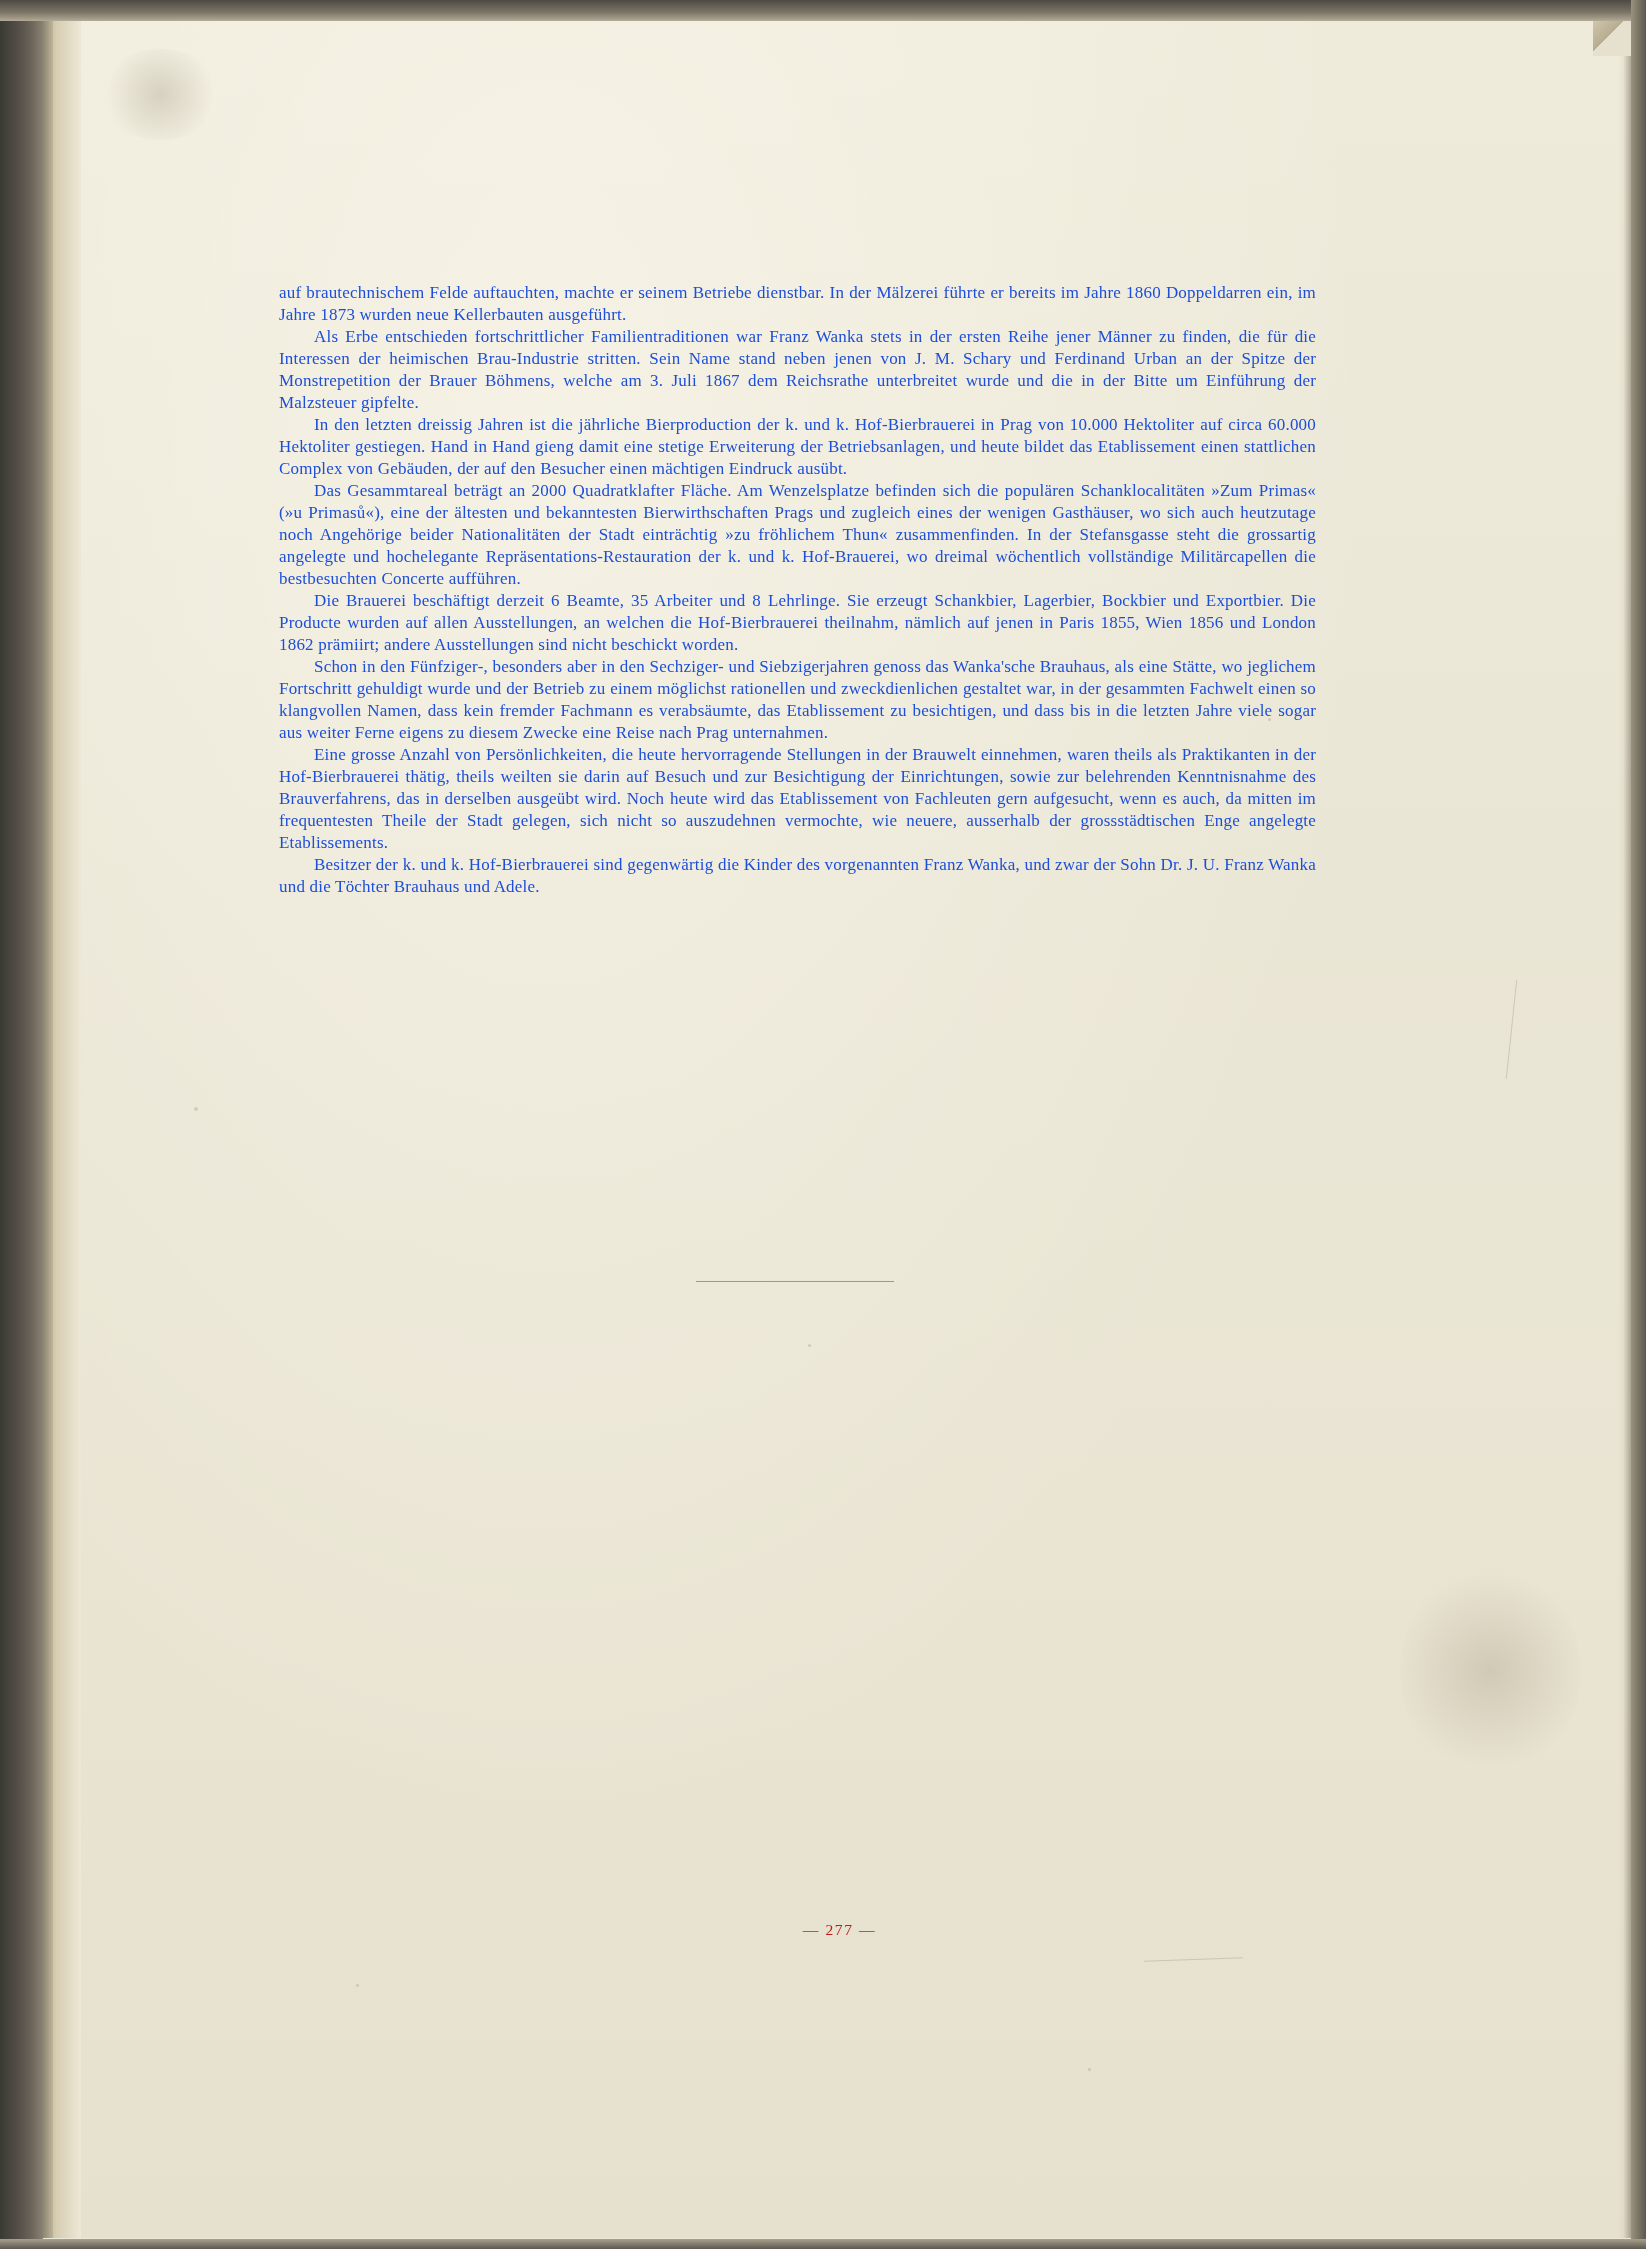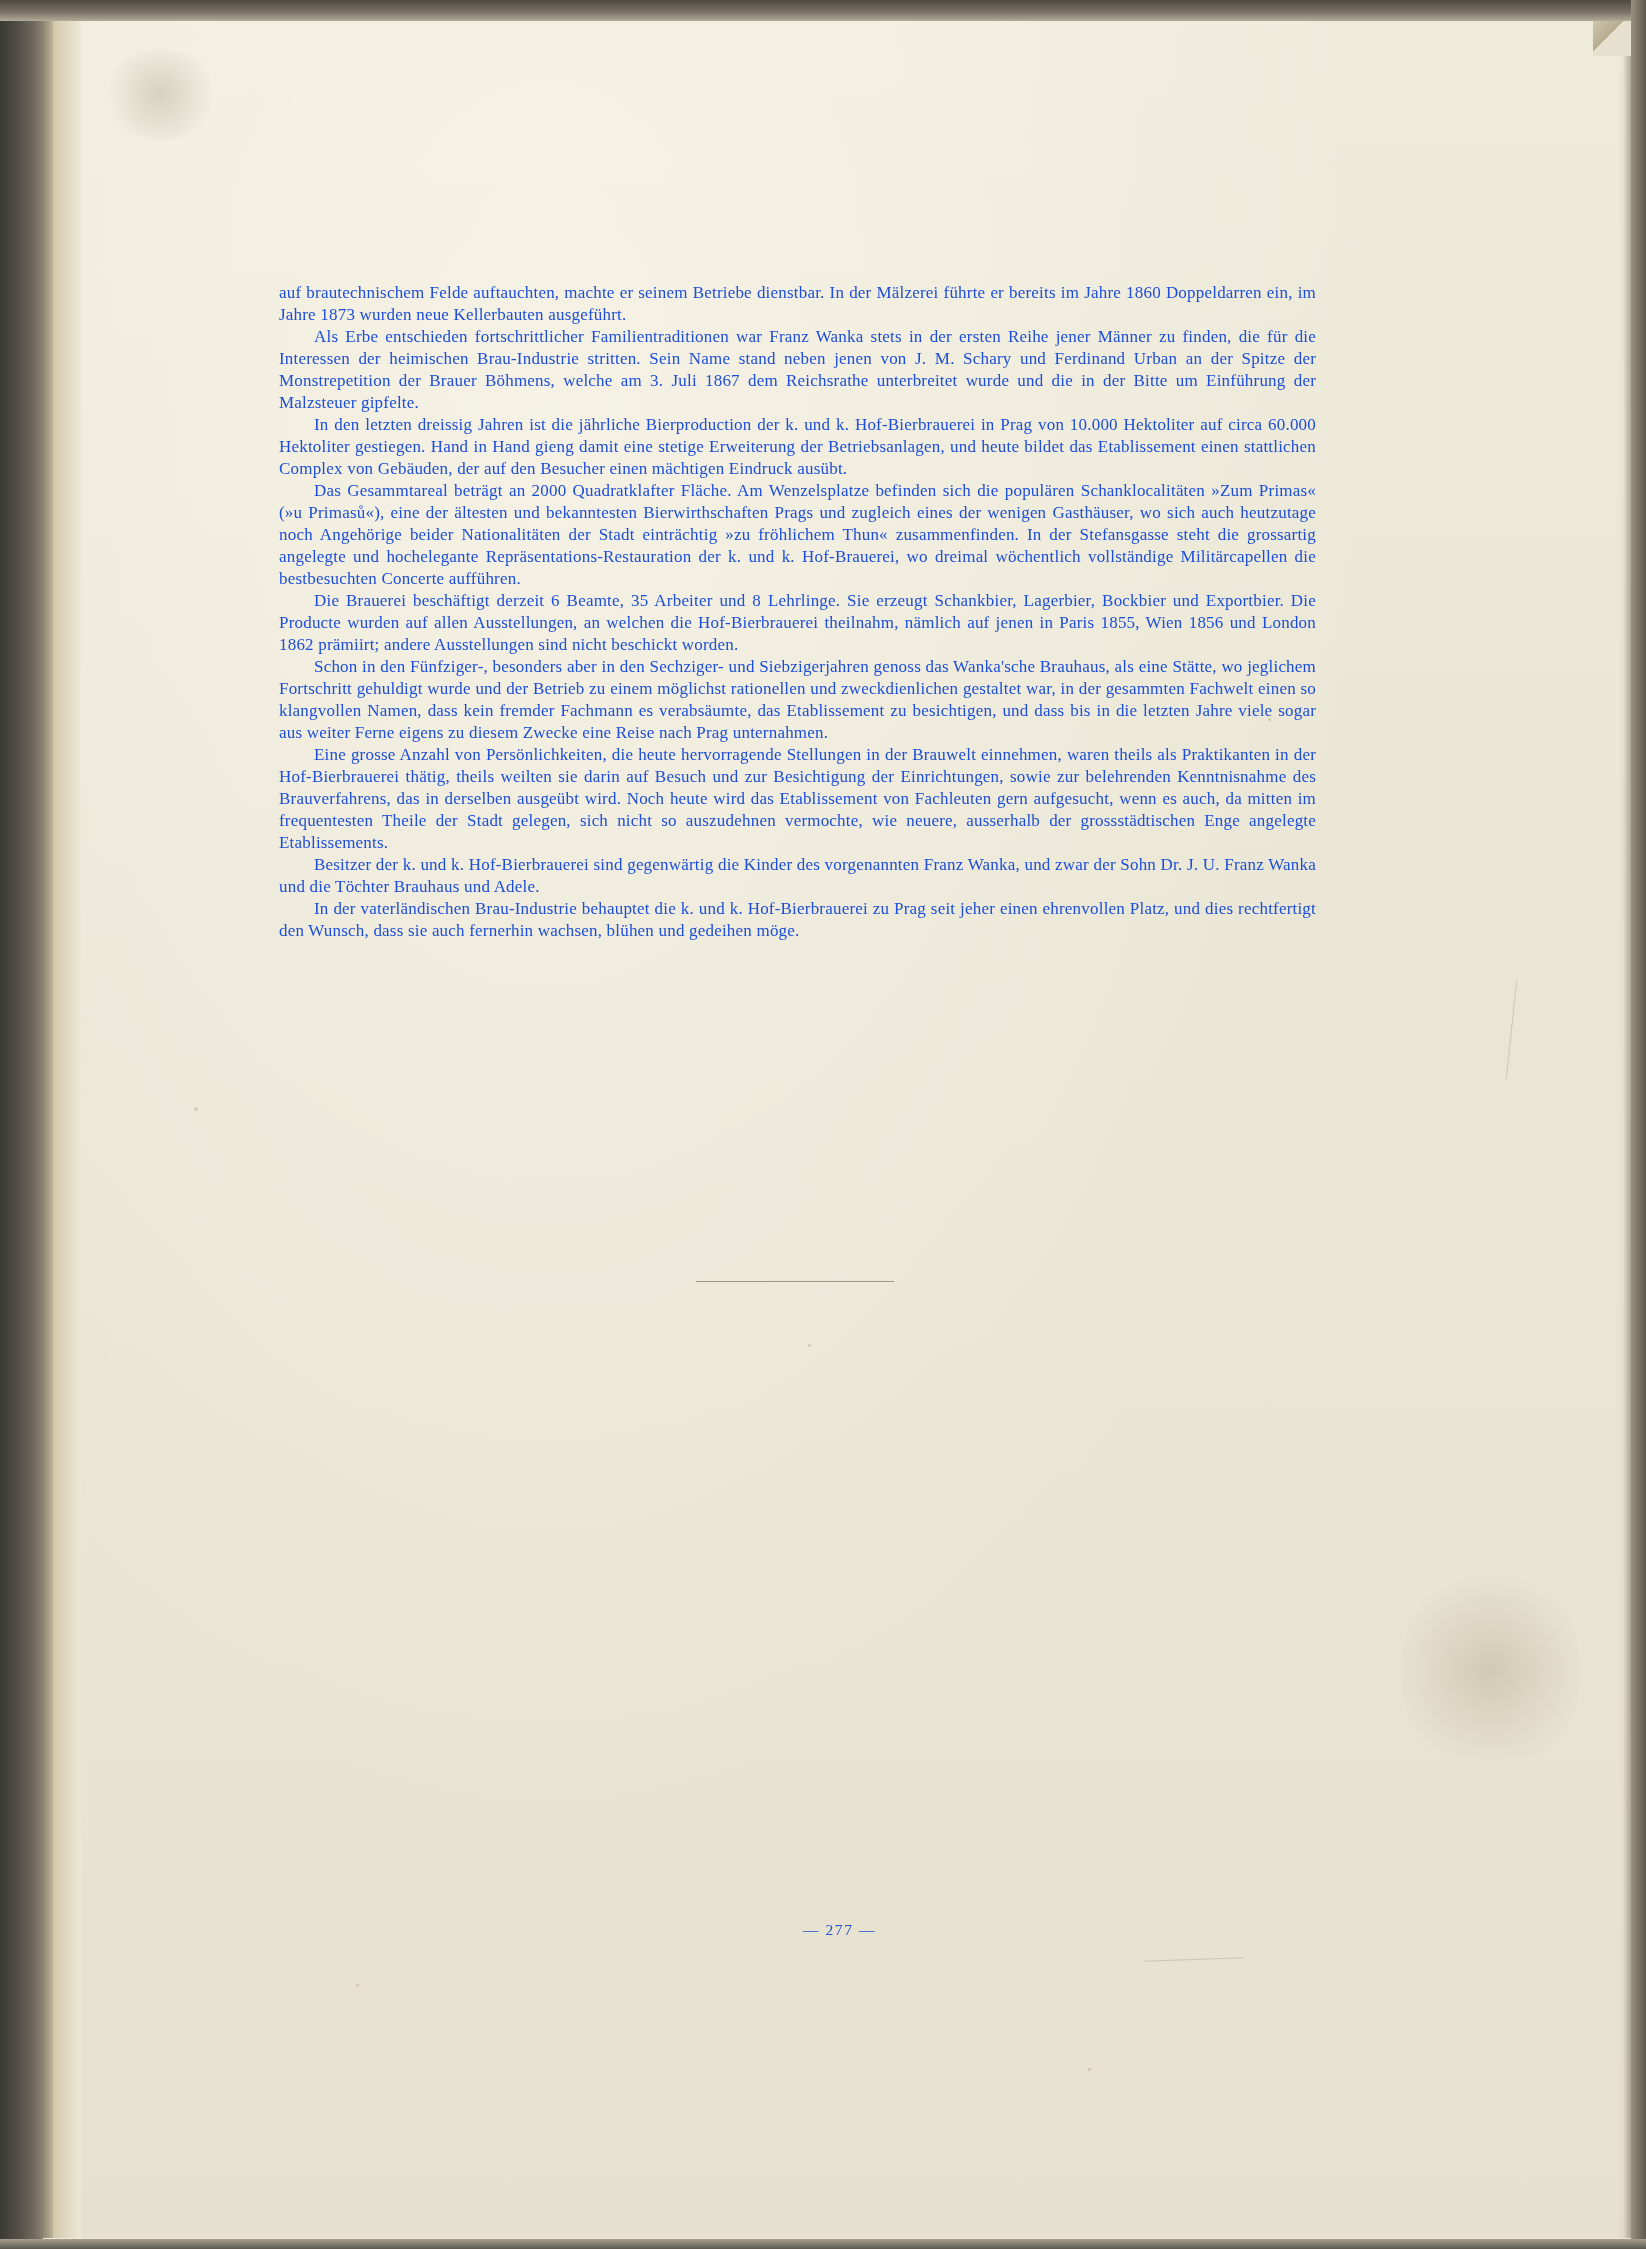--- a/index.html
+++ b/index.html
@@ -129,21 +129,21 @@
     opacity: 0.85;
   }
 
   .folio {
     position: absolute;
     left: 0; right: 0;
     top: 1921px;
     text-align: center;
     font-family: "Liberation Serif", "DejaVu Serif", serif;
     font-size: 15.6px;
-    color: #1d4ed8;
+    color: #b91c1c;
     letter-spacing: 1.6px;
     padding-left: 33px;
   }
 
   
   .scratch {
     position: absolute;
     background: rgba(120,112,92,0.25);
   }
 </style>
@@ -176,21 +176,20 @@
 
   <div class="textblock">
     <p class="first">auf brautechnischem Felde auftauchten, machte er seinem Betriebe dienstbar. In der Mälzerei führte er bereits im Jahre 1860 Doppeldarren ein, im Jahre 1873 wurden neue Kellerbauten ausgeführt.</p>
     <p>Als Erbe entschieden fortschrittlicher Familientraditionen war Franz Wanka stets in der ersten Reihe jener Männer zu finden, die für die Interessen der heimischen Brau-Industrie stritten. Sein Name stand neben jenen von J. M. Schary und Ferdinand Urban an der Spitze der Monstrepetition der Brauer Böhmens, welche am 3. Juli 1867 dem Reichsrathe unterbreitet wurde und die in der Bitte um Einführung der Malzsteuer gipfelte.</p>
     <p>In den letzten dreissig Jahren ist die jährliche Bierproduction der k. und k. Hof-Bierbrauerei in Prag von 10.000 Hektoliter auf circa 60.000 Hektoliter gestiegen. Hand in Hand gieng damit eine stetige Erweiterung der Betriebsanlagen, und heute bildet das Etablissement einen stattlichen Complex von Gebäuden, der auf den Besucher einen mächtigen Eindruck ausübt.</p>
     <p>Das Gesammtareal beträgt an 2000 Quadratklafter Fläche. Am Wenzelsplatze befinden sich die populären Schanklocalitäten »Zum Primas« (»u Primasů«), eine der ältesten und bekanntesten Bierwirthschaften Prags und zugleich eines der wenigen Gasthäuser, wo sich auch heutzutage noch Angehörige beider Nationalitäten der Stadt einträchtig »zu fröhlichem Thun« zusammenfinden. In der Stefansgasse steht die grossartig angelegte und hochelegante Repräsentations-Restauration der k. und k. Hof-Brauerei, wo dreimal wöchentlich vollständige Militärcapellen die bestbesuchten Concerte aufführen.</p>
     <p>Die Brauerei beschäftigt derzeit 6 Beamte, 35 Arbeiter und 8 Lehrlinge. Sie erzeugt Schankbier, Lagerbier, Bockbier und Exportbier. Die Producte wurden auf allen Ausstellungen, an welchen die Hof-Bierbrauerei theilnahm, nämlich auf jenen in Paris 1855, Wien 1856 und London 1862 prämiirt; andere Ausstellungen sind nicht beschickt worden.</p>
     <p>Schon in den Fünfziger-, besonders aber in den Sechziger- und Siebzigerjahren genoss das Wanka'sche Brauhaus, als eine Stätte, wo jeglichem Fortschritt gehuldigt wurde und der Betrieb zu einem möglichst rationellen und zweckdienlichen gestaltet war, in der gesammten Fachwelt einen so klangvollen Namen, dass kein fremder Fachmann es verabsäumte, das Etablissement zu besichtigen, und dass bis in die letzten Jahre viele sogar aus weiter Ferne eigens zu diesem Zwecke eine Reise nach Prag unternahmen.</p>
     <p>Eine grosse Anzahl von Persönlichkeiten, die heute hervorragende Stellungen in der Brauwelt einnehmen, waren theils als Praktikanten in der Hof-Bierbrauerei thätig, theils weilten sie darin auf Besuch und zur Besichtigung der Einrichtungen, sowie zur belehrenden Kenntnisnahme des Brauverfahrens, das in derselben ausgeübt wird. Noch heute wird das Etablissement von Fachleuten gern aufgesucht, wenn es auch, da mitten im frequentesten Theile der Stadt gelegen, sich nicht so auszudehnen vermochte, wie neuere, ausserhalb der grossstädtischen Enge angelegte Etablissements.</p>
     <p>Besitzer der k. und k. Hof-Bierbrauerei sind gegenwärtig die Kinder des vorgenannten Franz Wanka, und zwar der Sohn Dr. J. U. Franz Wanka und die Töchter Brauhaus und Adele.</p>
-    <p>In der vaterländischen Brau-Industrie behauptet die k. und k. Hof-Bierbrauerei zu Prag seit jeher einen ehrenvollen Platz, und dies rechtfertigt den Wunsch, dass sie auch fernerhin wachsen, blühen und gedeihen möge.</p>
   </div>
 
   <div class="rule"></div>
 
   <div class="folio">—  277  —</div>
 
 </div>
 
 
 </body></html>

